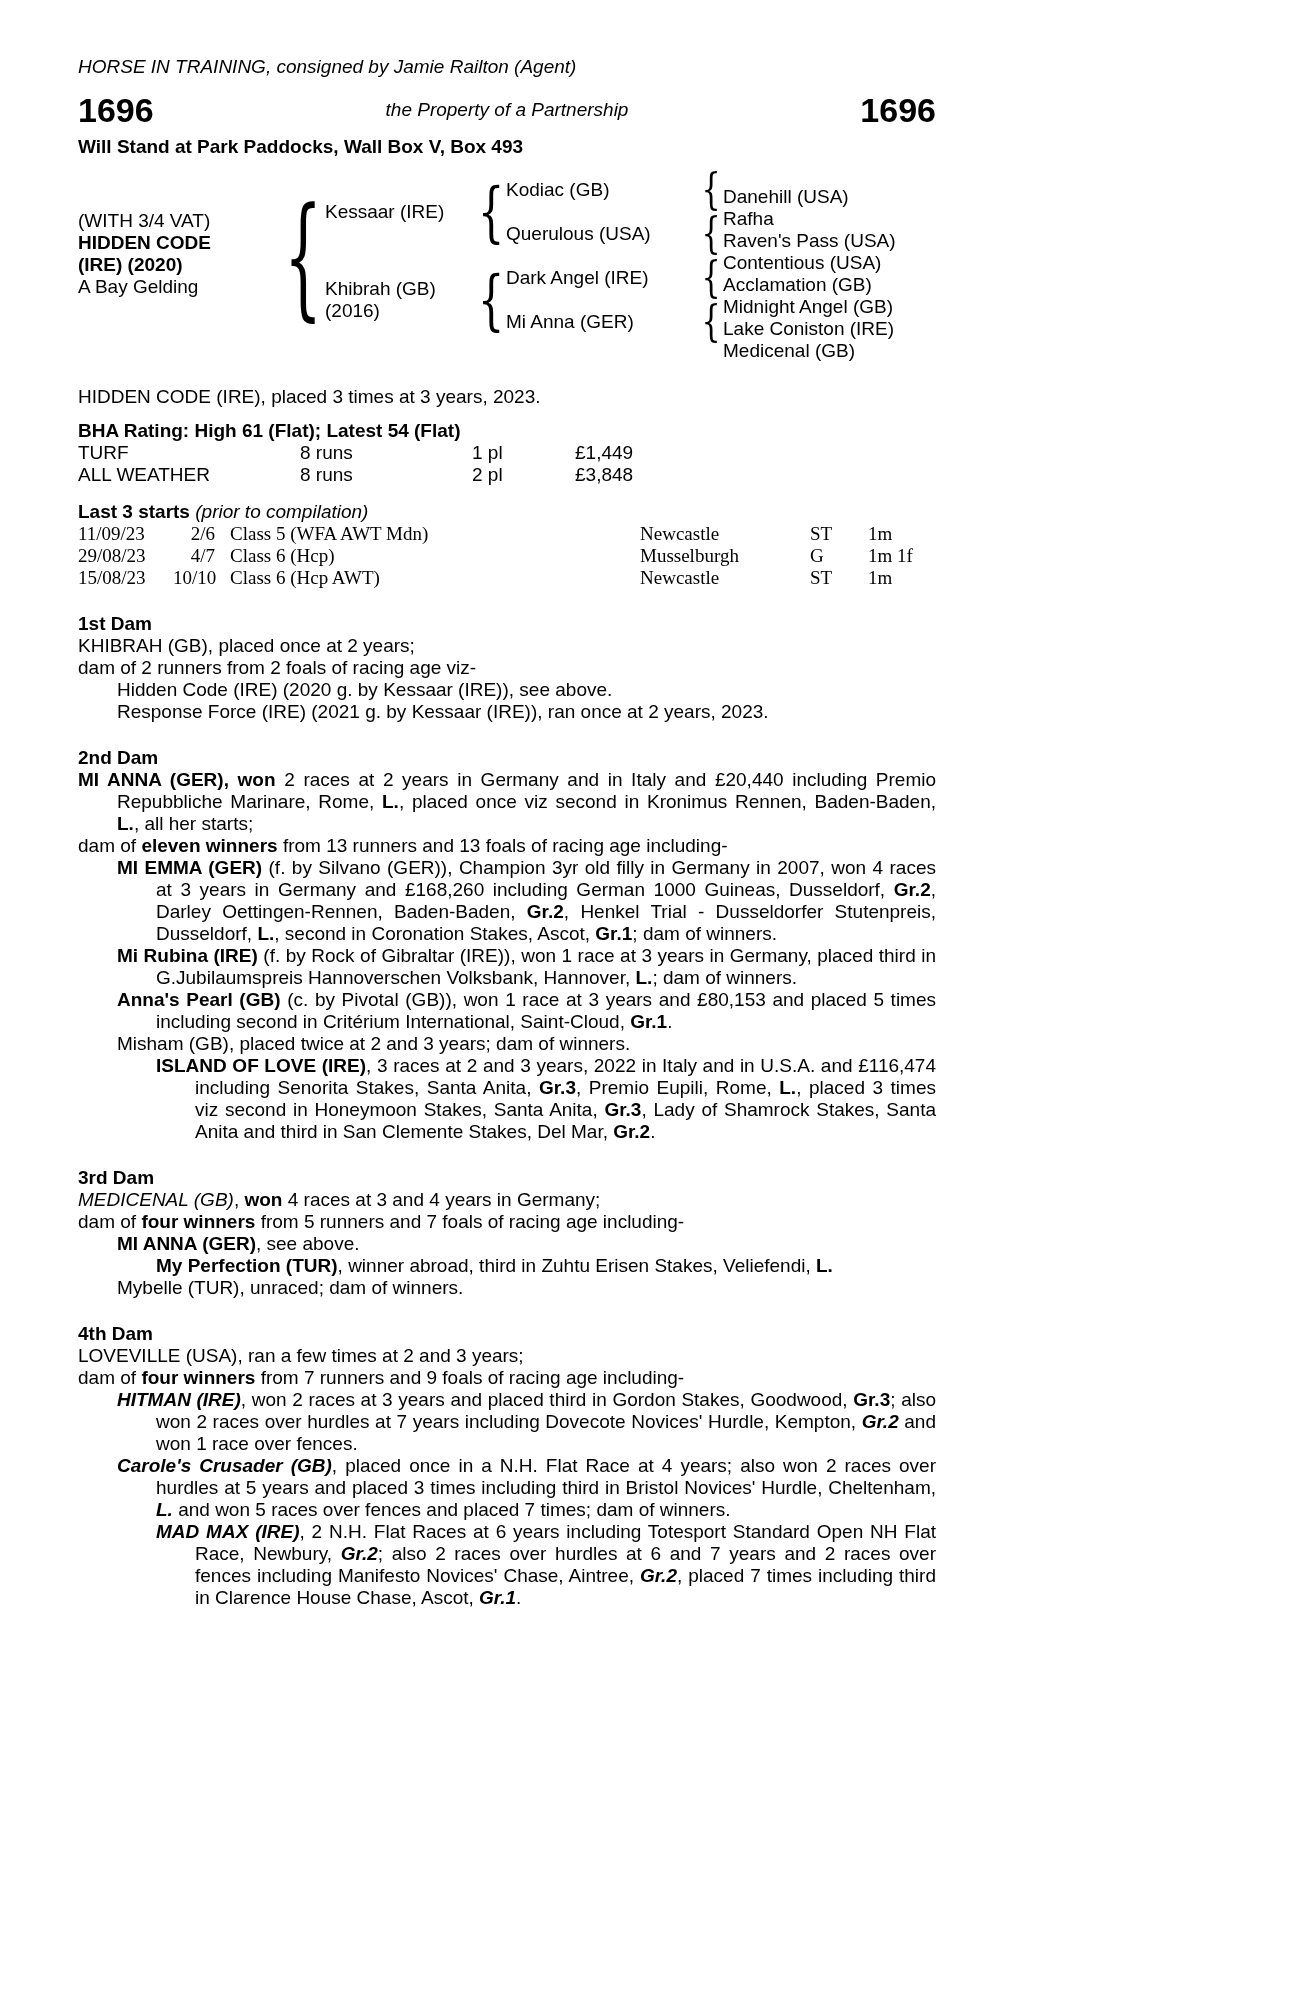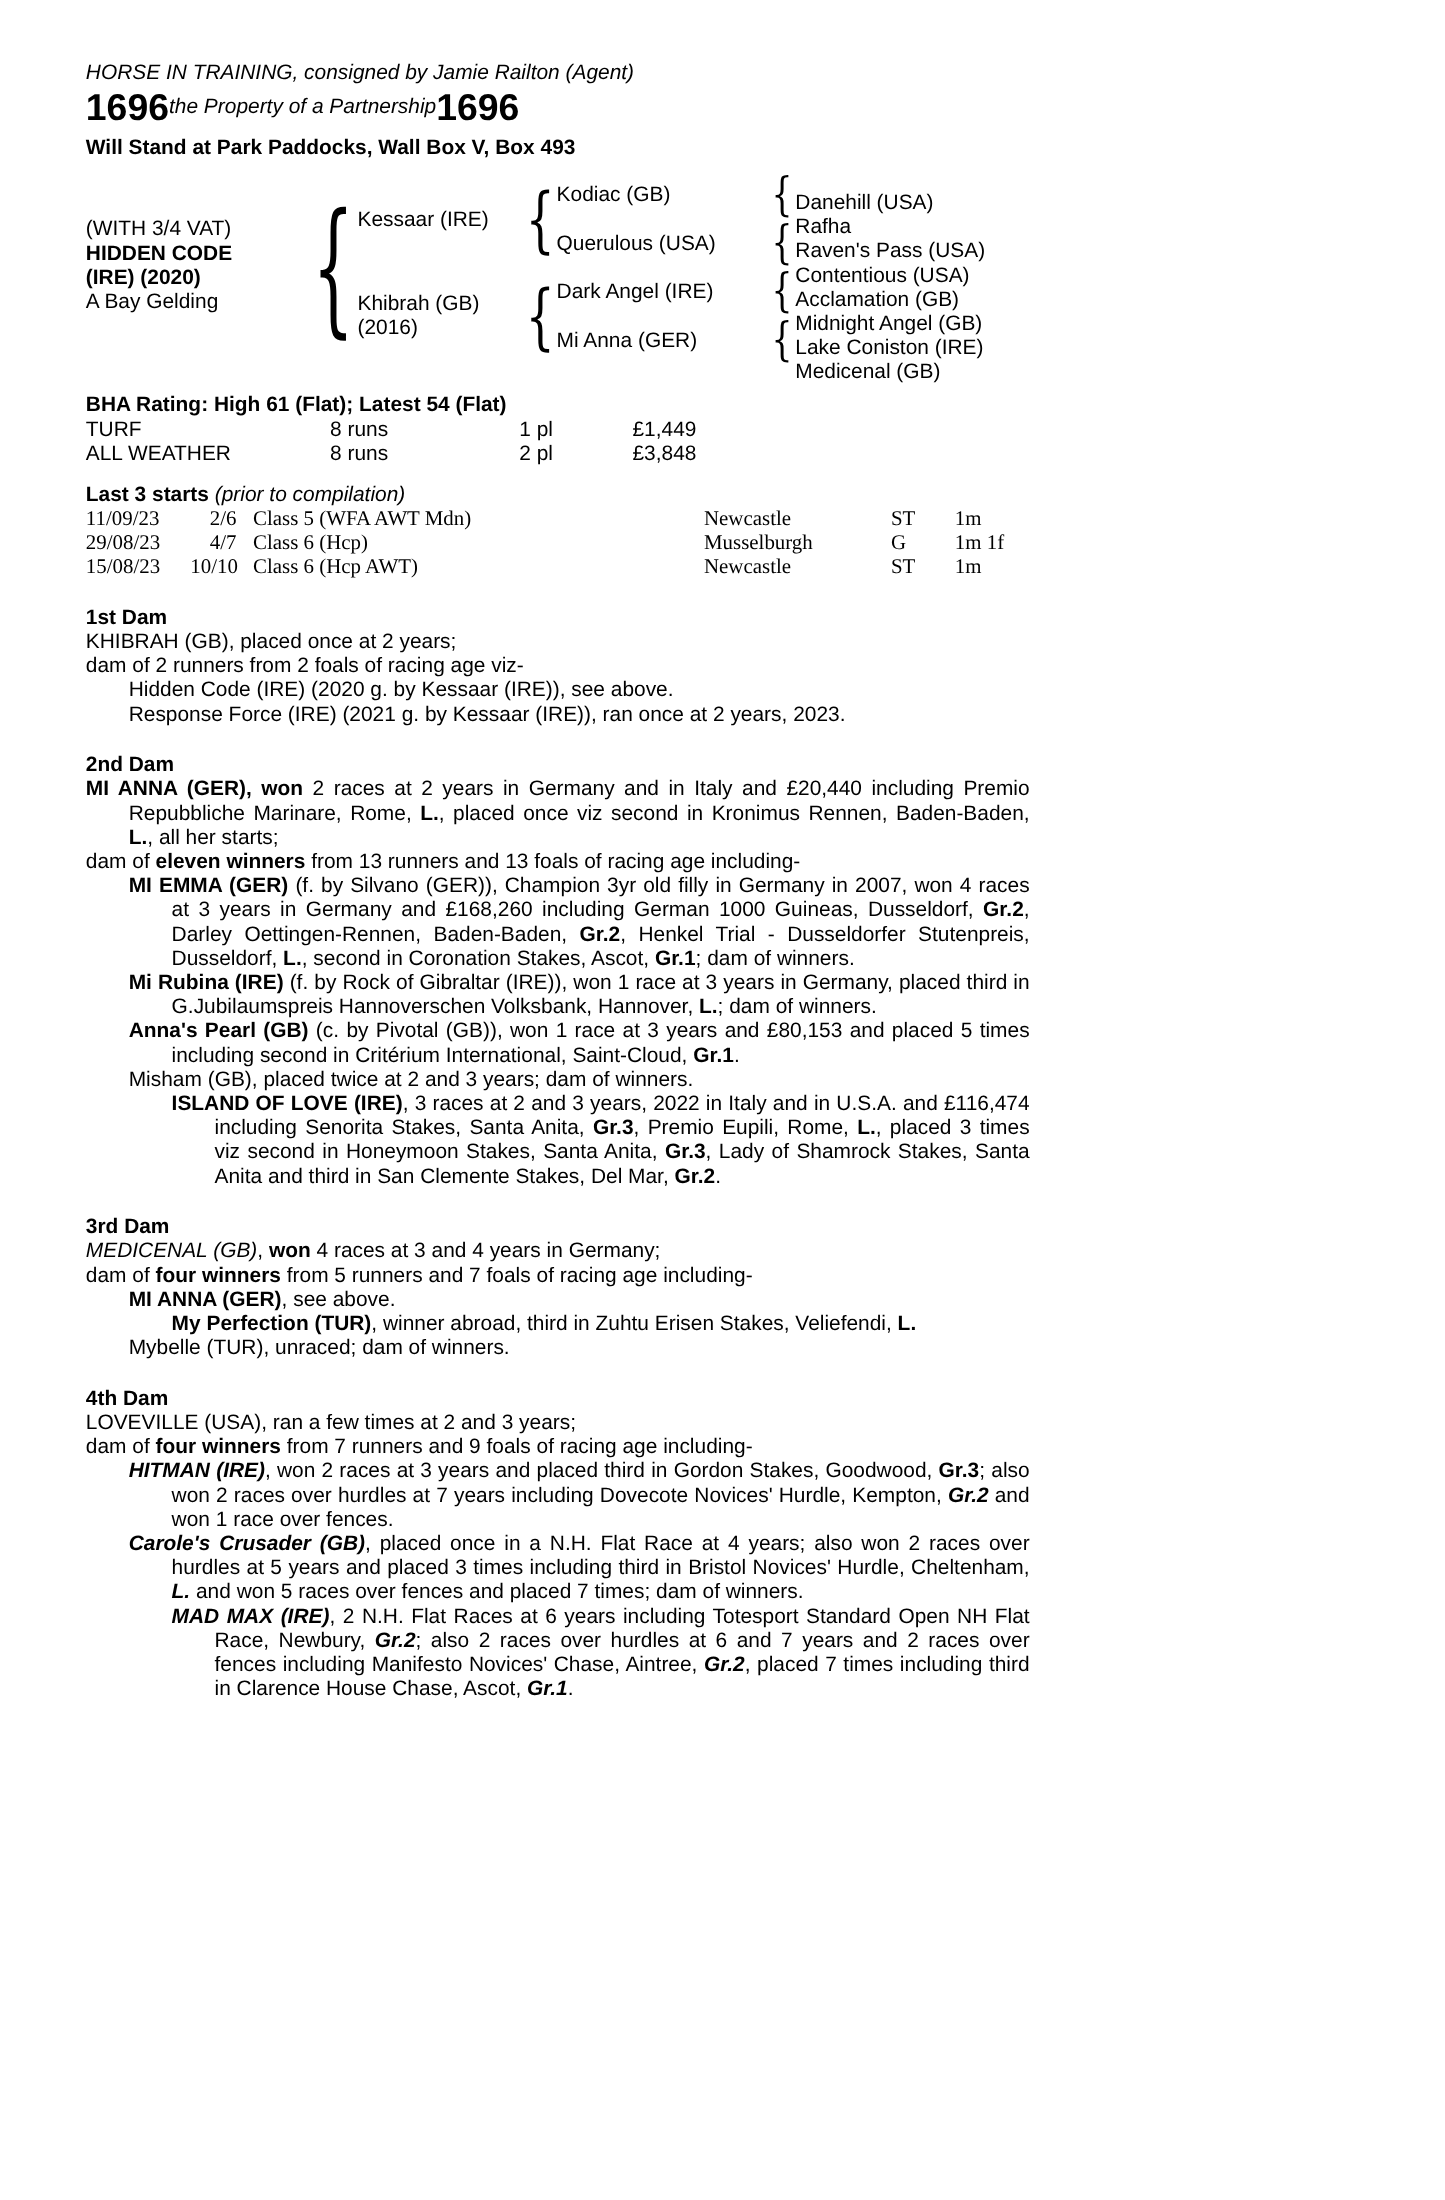--- a/index.html
+++ b/index.html
@@ -6,21 +6,21 @@
   html,body { background:#fff; }
   body {
     width:1314px; height:2000px; overflow:hidden; color:#000;
     font-family:"Liberation Sans","DejaVu Sans",sans-serif;
     font-size:19px; line-height:22px;
   }
   .content { position:relative; width:858px; margin-left:78px; padding-top:56px; }
   .b { font-weight:700; }
   .i { font-style:italic; }
   .consign { text-align:left; font-style:italic; }
-  .lotrow { display:flex; justify-content:flex-start; align-items:center; margin-top:2px; }
+  .lotrow { display:flex; justify-content:space-between; align-items:center; margin-top:14px; }
   .lot { font-size:34px; font-weight:700; line-height:36px; }
   .property { font-style:italic; }
   .stand { font-weight:700; margin-top:8px; }
 
   .pedigree { position:relative; height:196px; margin-top:4px; }
   .ped-item { position:absolute; white-space:nowrap; }
   .brace { position:absolute; display:flex; align-items:center; justify-content:center;
            font-family:"DejaVu Serif",serif; font-weight:400; }
   .brace span { display:block; line-height:1; }
 
@@ -98,20 +98,21 @@
       <div>Rafha</div>
       <div>Raven's Pass (USA)</div>
       <div>Contentious (USA)</div>
       <div>Acclamation (GB)</div>
       <div>Midnight Angel (GB)</div>
       <div>Lake Coniston (IRE)</div>
       <div>Medicenal (GB)</div>
     </div>
   </div>
 
+  <p class="summary">HIDDEN CODE (IRE), placed 3 times at 3 years, 2023.</p>
 
   <div>
     <div class="bha-title">BHA Rating: High 61 (Flat); Latest 54 (Flat)</div>
     <div id="bha-rows">
         <div class="bha-row">
           <div>TURF</div>
           <div>8 runs</div>
           <div>1 pl</div>
           <div>£1,449</div>
         </div>

